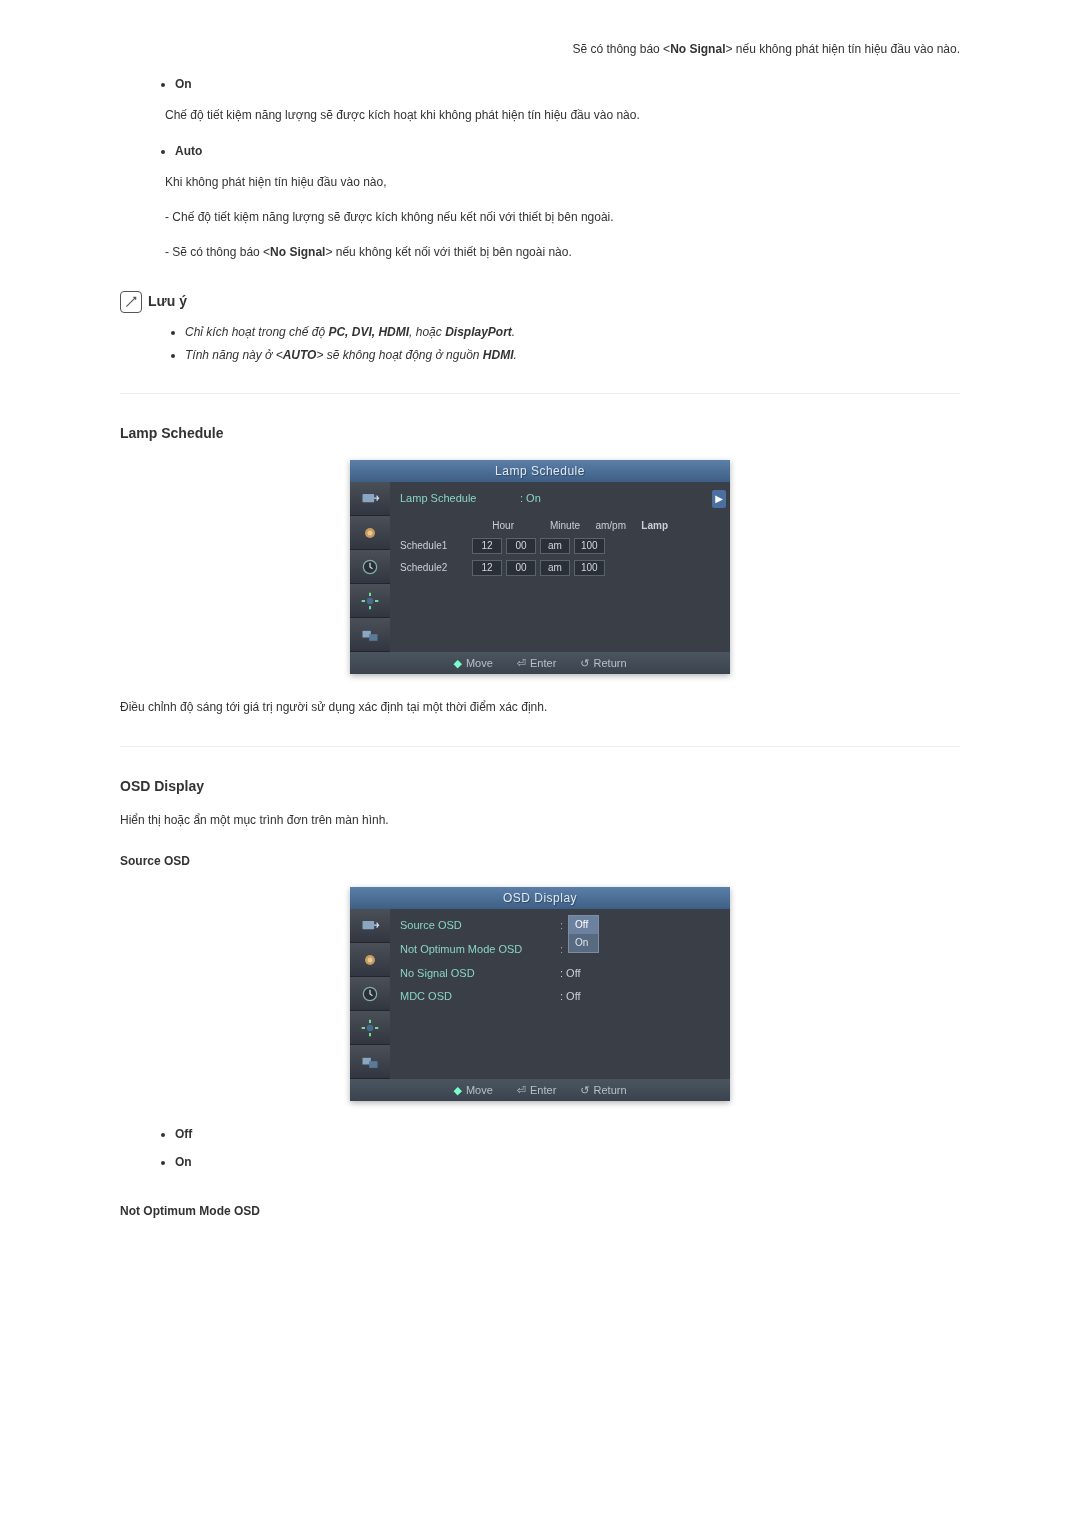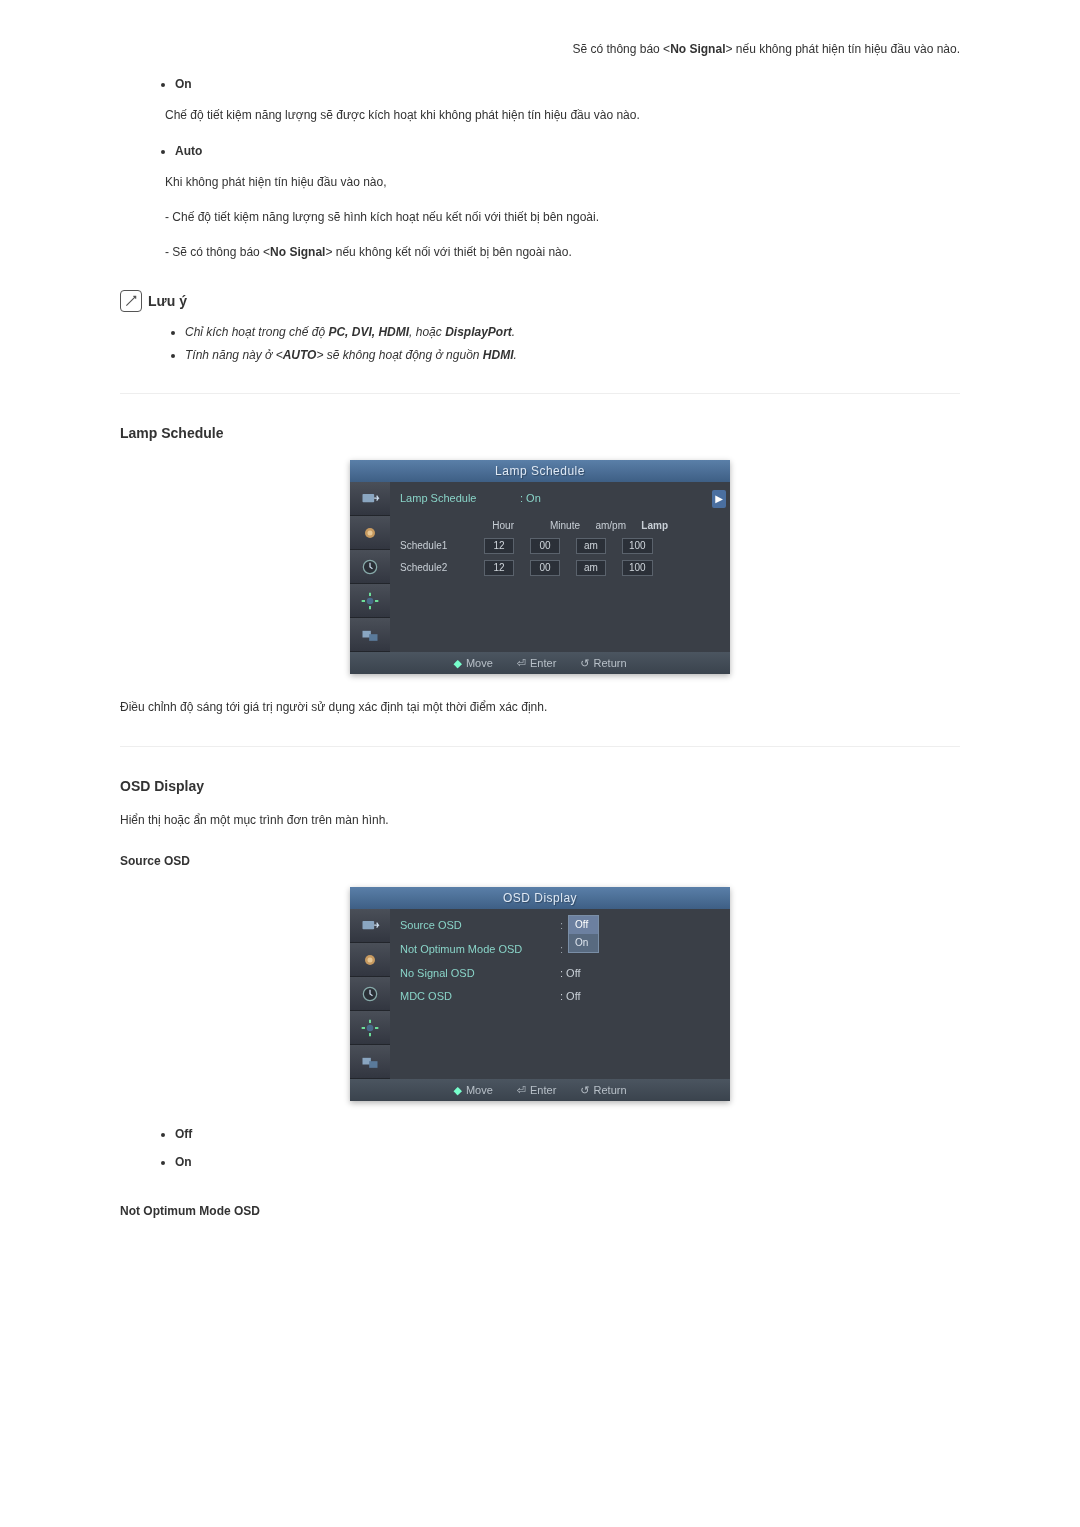--- a/index.html
+++ b/index.html
@@ -12,21 +12,21 @@
     padding: 40px 120px 40px 120px;
     line-height: 1.6;
   }
   .indent-1 { margin-left: 44px; margin-bottom: 16px; text-align: right; }
   .indent-2 { margin-left: 45px; margin-bottom: 16px; }
   ul.bullet { list-style: disc; margin-left: 55px; margin-bottom: 12px; }
   ul.bullet > li { margin-bottom: 4px; font-size: 12px; }
   ul.item-list { list-style: disc; margin-left: 55px; margin-bottom: 30px; }
   ul.item-list > li { margin-bottom: 8px; }
   li > strong { font-weight: bold; }
-  .note-row { display: flex; align-items: flex-start; margin: 28px 0 10px 0; }
+  .note-row { display: flex; align-items: flex-end; margin: 28px 0 10px 0; }
   .note-icon {
     width: 22px; height: 22px;
     border: 1.5px solid #555;
     border-radius: 4px;
     display: flex; align-items: center; justify-content: center;
     margin-right: 6px;
   }
   .note-icon svg { width: 14px; height: 14px; }
   .note-label { font-weight: bold; font-size: 14px; }
   hr.sep { border: none; border-top: 1px solid #eee; margin: 28px 0; }
@@ -95,21 +95,21 @@
   }
   .lamp-row1 .label { width: 110px; }
   .lamp-row1 .val { color:#89d4c8; }
   .lamp-headers {
     display:flex; font-size:10px; color:#c8cfd6;
     margin-left:72px; margin-bottom:4px;
   }
   .lamp-headers span { display:inline-block; text-align:right; }
   .lh-hour{width:42px;} .lh-min{width:46px;margin-left:20px;} .lh-ampm{width:46px;} .lh-lamp{width:42px;font-weight:bold;}
   .lamp-sched {
-    display:flex; align-items:flex-start; gap:16px;
+    display:flex; align-items:flex-start; gap:4px;
     font-size:10px; color:#c8cfd6; margin-bottom:6px;
   }
   .lamp-sched .sl{ width:68px; }
   .lamp-box {
     display:inline-flex; align-items:center; justify-content:center;
     background:#2b3038; border:1px solid #5a626c;
     height:16px; padding:0 6px; min-width:30px;
     color:#d0d6dc; font-size:10px;
   }
 
@@ -137,21 +137,21 @@
 
 <ul class="bullet">
     <li><strong>On</strong></li>
   </ul>
 <p class="indent-2">Chế độ tiết kiệm năng lượng sẽ được kích hoạt khi không phát hiện tín hiệu đầu vào nào.</p>
 
 <ul class="bullet">
     <li><strong>Auto</strong></li>
   </ul>
 <p class="indent-2">Khi không phát hiện tín hiệu đầu vào nào,</p>
-<p class="indent-2">- Chế độ tiết kiệm năng lượng sẽ hình kích hoạt nếu kết nối với thiết bị bên ngoài.</p>
+<p class="indent-2">- Chế độ tiết kiệm năng lượng sẽ được kích không nếu kết nối với thiết bị bên ngoài.</p>
 <p class="indent-2">
   <span>- Sẽ có thông báo &lt;</span><strong>No Signal</strong><span>&gt; nếu không kết nối với thiết bị bên ngoài nào.</span>
 </p>
 
 <div class="note-row">
   <span class="note-icon">
     <svg viewBox="0 0 24 24">
         <path fill="none" stroke="#555" stroke-width="2" d="M4 20 L20 4 M16 4 L20 4 L20 8"></path>
       </svg>
   </span>

